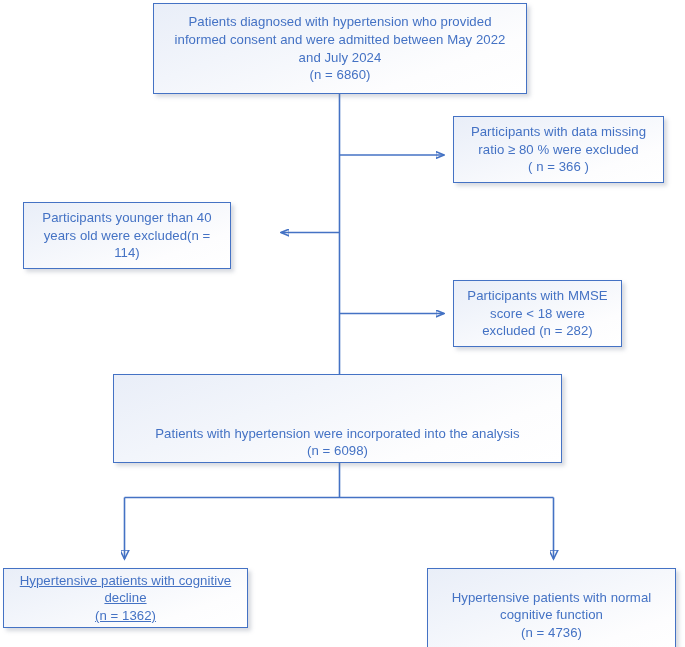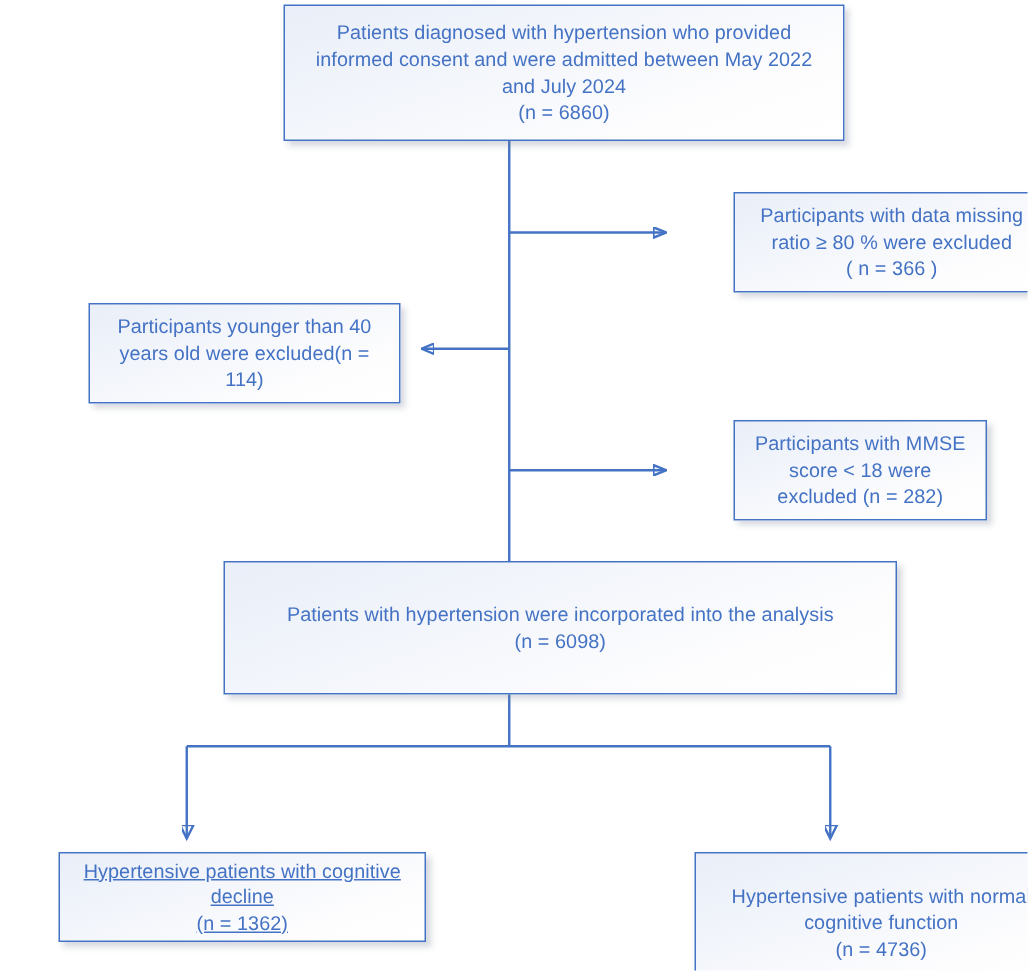--- a/index.html
+++ b/index.html
@@ -30,32 +30,31 @@
     color: #4472C4;
     font-size: 13.2px;
     line-height: 1.33;
     text-align: center;
     display: flex;
     align-items: center;
     justify-content: center;
     padding: 2px 12px;
     white-space: pre-line;
     letter-spacing: 0.05px;
-    margin-left: 36px;
   }
   .node span {
     display: block;
     width: 100%;
   }
   
   #node-enrolled   { left: 153px; top: 3px;   width: 374px; height: 91px; }
-  #node-excl-missing { left: 453px; top: 128px; width: 211px; height: 67px; }
+  #node-excl-missing { left: 453px; top: 116px; width: 211px; height: 67px; }
   #node-excl-age   { left: 23px;  top: 202px; width: 208px; height: 67px; }
   #node-excl-mmse  { left: 453px; top: 280px; width: 169px; height: 67px; }
-  #node-analysis   { left: 113px; top: 374px; width: 449px; height: 89px; }
+  #node-analysis   { left: 113px; top: 374px; width: 449px; height: 89px; align-items: flex-end; }
   #node-decline    { left: 3px;   top: 568px; width: 245px; height: 60px; text-decoration: underline; }
   #node-normal     { left: 427px; top: 568px; width: 249px; height: 94px; }
 
   svg.connectors {
     position: absolute;
     left: 0; top: 0;
     width: 685px; height: 647px;
     pointer-events: none;
   }
   svg.connectors path, svg.connectors line {

